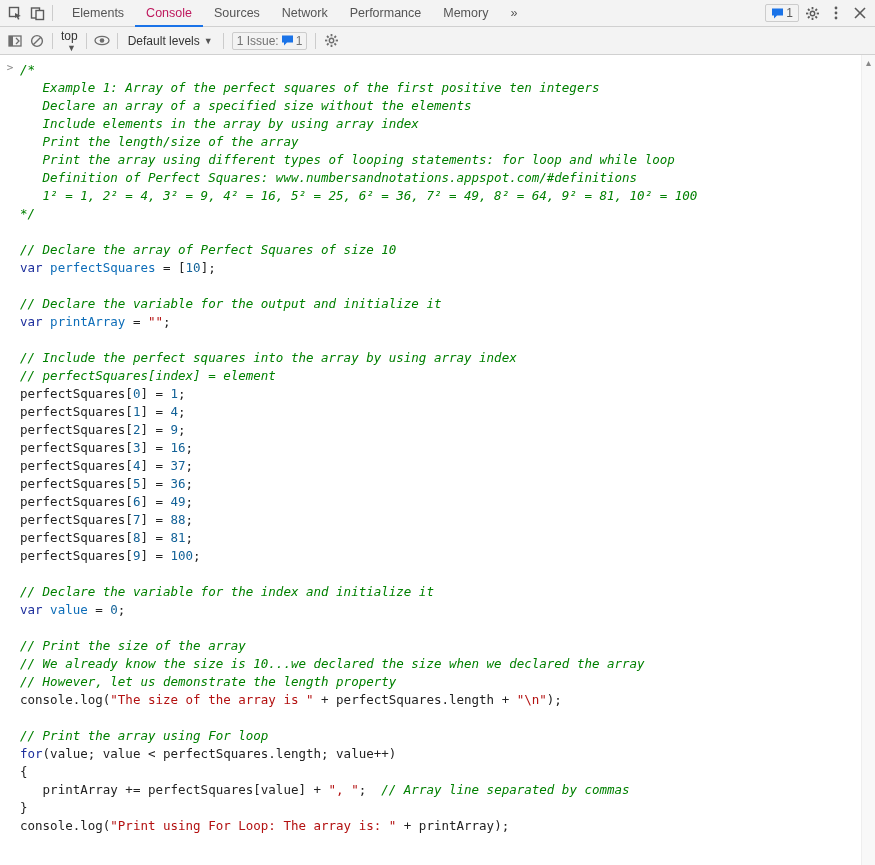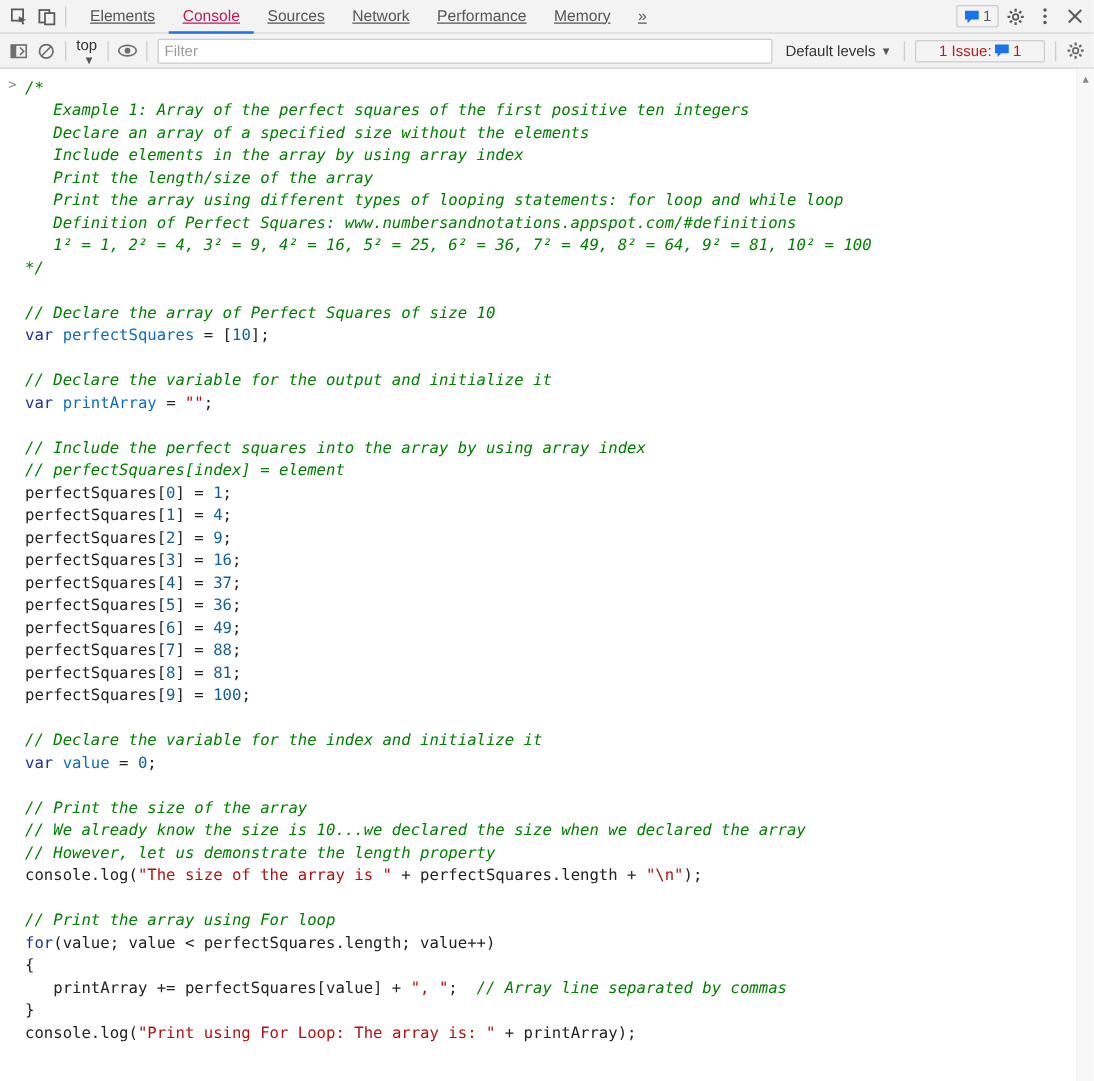--- a/index.html
+++ b/index.html
@@ -38,21 +38,20 @@
   margin-left: 4px;
   flex: 1;
 }
 .tab {
   padding: 0 11px;
   height: 27px;
   line-height: 27px;
   color: #555;
   cursor: pointer;
   font-size: 12.5px;
-  text-decoration: underline;
 }
 .tab.active {
   color: #be185d;
   border-bottom: 2px solid #1a73e8;
 }
 .topbar-right {
   display: flex;
   align-items: center;
   gap: 2px;
 }
@@ -109,23 +108,23 @@
   padding: 0 6px;
   color: #333;
   cursor: pointer;
 }
 .levels .tri { font-size: 9px; margin-left: 4px; color: #555; }
 .issue-pill {
   display: flex;
   align-items: center;
   border: 1px solid #ccc;
   border-radius: 2px;
-  padding: 1px 18px;
-  cursor: pointer;
-  color: #b91c1c;
+  padding: 1px 4px;
+  cursor: pointer;
+  color: #737373;
   margin: 0 4px;
 }
 .issue-pill svg { margin: 0 2px; }
 .console-area {
   display: flex;
   height: calc(100% - 55px);
 }
 .gutter {
   width: 20px;
   padding-top: 6px;
@@ -249,21 +248,20 @@
     <span class="tri">▼</span>
   </div>
   <div class="sep"></div>
   <div class="iconbtn">
     <svg width="16" height="11" viewBox="0 0 16 11">
         <ellipse cx="8" cy="5.5" rx="7" ry="4.2" fill="none" stroke="#6e6e6e" stroke-width="1.3"></ellipse>
         <circle cx="8" cy="5.5" r="2.3" fill="#6e6e6e"></circle>
       </svg>
   </div>
   <div class="sep"></div>
-  <input class="filter-input" placeholder="Filter" style="">
   <div class="levels">
     <span>Default levels</span>
     <span class="tri">▼</span>
   </div>
   <div class="sep"></div>
   <div class="issue-pill">
     <span>1 Issue:</span>
     <svg width="13" height="11" viewBox="0 0 13 11">
         <path d="M1 0.5 h11 v7 h-6 l-3 3 v-3 h-2 z" fill="#1a73e8"></path>
       </svg>

